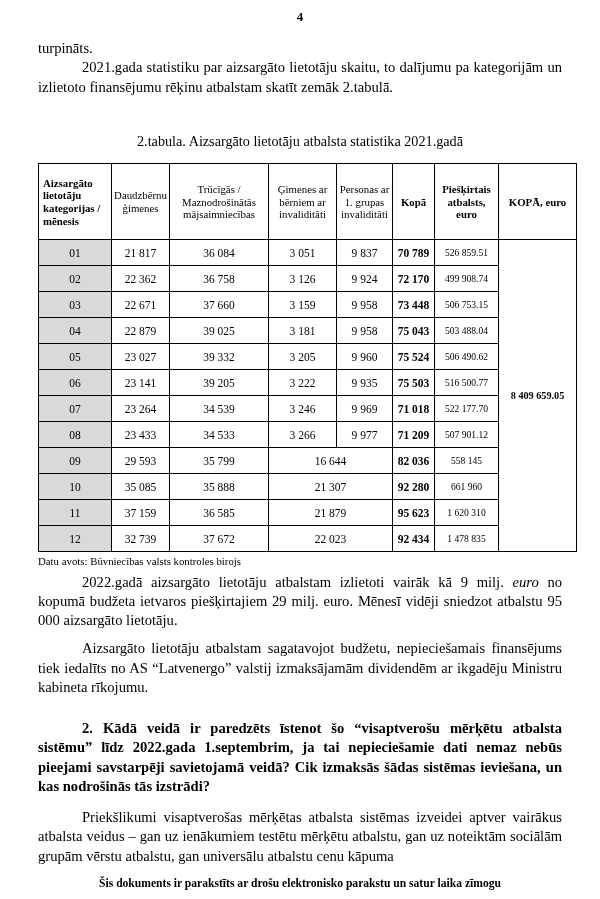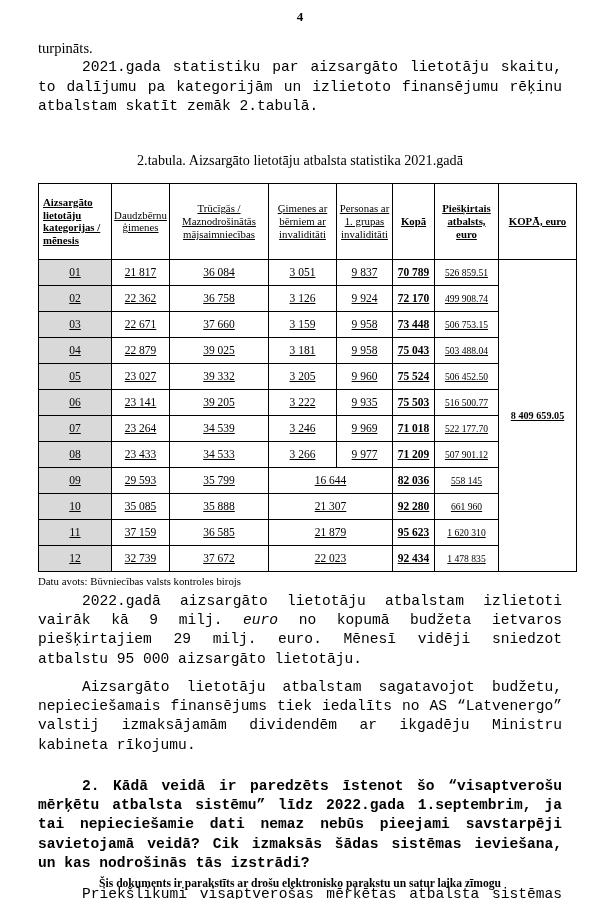--- a/index.html
+++ b/index.html
@@ -13,24 +13,24 @@
     width:600px;height:899px;margin:0 auto;position:relative;
     background:var(--page_bg);color:var(--text_color);
     font-family:"Liberation Serif", serif;overflow:hidden;
   }
   .pagenum{
     padding-top:9px;text-align:center;font-weight:bold;font-size:13px;
   }
   .content{padding:0 38px;}
   p{margin:0;text-align:justify;font-size:14.6px;line-height:1.32;}
   .mt-first{margin-top:14px;}
-  .indent{text-indent:44px;font-family:Liberation Mono, monospace;}
+  .indent{text-indent:44px;}
   .caption{margin-top:35px;text-align:center;text-indent:0;font-size:14.2px;}
   table{
-    border-collapse:collapse;width:538px;table-layout:fixed;margin-top:13px;text-decoration:underline;
+    border-collapse:collapse;width:538px;table-layout:fixed;margin-top:13px;
   }
   th,td{
     border:1px solid #000;text-align:center;vertical-align:middle;
     padding:1px 2px;overflow:hidden;
   }
   thead tr{height:76px;}
   th{font-size:10.8px;font-weight:normal;line-height:1.18;}
   th.bold{font-weight:bold;}
   th.th-cat{text-align:left;font-weight:bold;padding-left:4px;}
   tbody tr{height:26px;}
@@ -121,21 +121,21 @@
           <td class="kopa">75 043</td>
           <td class="atbalsts">503 488.04</td>
         </tr>
         <tr>
           <td class="month">05</td>
           <td>23 027</td>
           <td>39 332</td>
           <td>3 205</td>
           <td>9 960</td>
           <td class="kopa">75 524</td>
-          <td class="atbalsts">506 452.50</td>
+          <td class="atbalsts">506 490.62</td>
         </tr>
         <tr>
           <td class="month">06</td>
           <td>23 141</td>
           <td>39 205</td>
           <td>3 222</td>
           <td>9 935</td>
           <td class="kopa">75 503</td>
           <td class="atbalsts">516 500.77</td>
         </tr>

